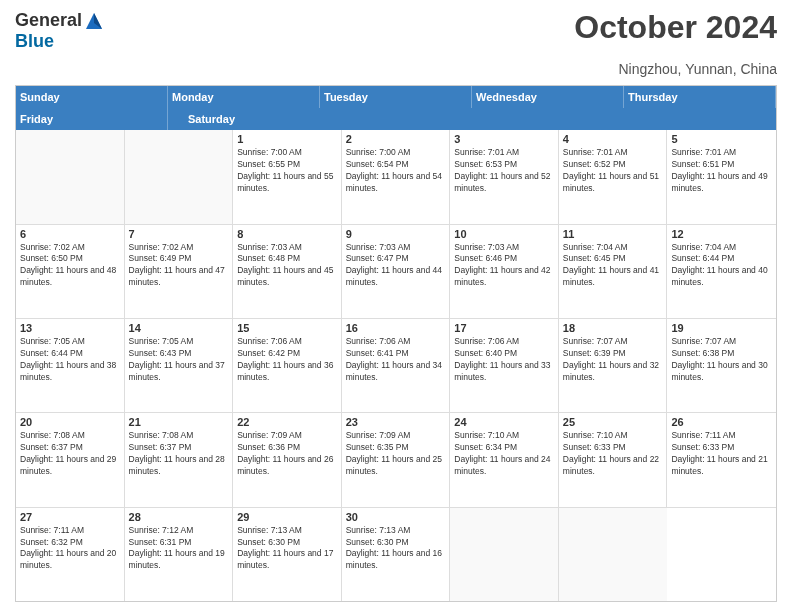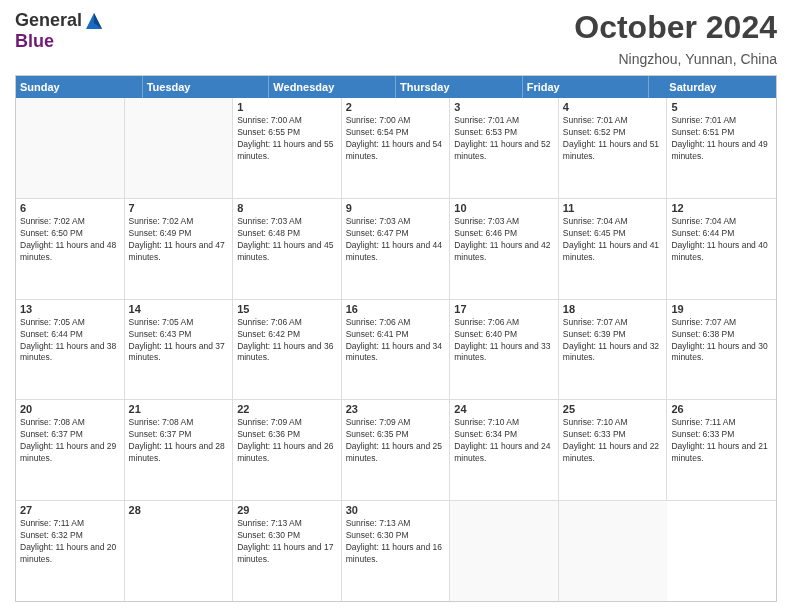--- a/index.html
+++ b/index.html
@@ -34,50 +34,50 @@
       align-items: center;
     }
     .logo-general {
       font-size: 18px;
       font-weight: bold;
       color: #333;
     }
     .logo-blue {
       font-size: 18px;
       font-weight: bold;
-      color: #701a75;
+      color: #0369a1;
     }
     .logo-icon {
       width: 20px;
       height: 20px;
       margin-left: 2px;
     }
     .title-block {
       text-align: right;
     }
     .month-title {
       font-size: 32px;
       font-weight: bold;
       color: #404040;
       line-height: 1.1;
     }
     .location {
       font-size: 14px;
       color: #555;
-      margin-top: 6px;
+      margin-top: 16px;
     }
     .calendar {
       flex: 1;
       display: flex;
       flex-direction: column;
       border: 1px solid #ccc;
     }
     .cal-header {
       display: grid;
-      grid-template-columns: repeat(6, 1fr);
+      grid-template-columns: repeat(5, 1fr);
       background: #3a7fc1;
     }
     .cal-header-cell {
       color: #fff;
       font-size: 11px;
       font-weight: bold;
       padding: 5px 4px;
       text-align: left;
       border-right: 1px solid rgba(255,255,255,0.3);
     }
@@ -134,20 +134,21 @@
     </div>
     <div class="title-block">
       <div class="month-title">October 2024</div>
       <div class="location">Ningzhou, Yunnan, China</div>
     </div>
   </div>
 
   <div class="calendar">
     <div class="cal-header">
     <div class="cal-header-cell">Sunday</div>
+        <div class="cal-header-cell">Monday</div>
         <div class="cal-header-cell">Tuesday</div>
         <div class="cal-header-cell">Wednesday</div>
         <div class="cal-header-cell">Thursday</div>
         <div class="cal-header-cell">Friday</div>
         <div class="cal-header-cell">Saturday</div>
       </div>
     <div class="cal-body">
     <div class="cal-row">
           <div class="cal-cell empty"></div>
           <div class="cal-cell empty"></div>
@@ -316,20 +317,23 @@
         </div>
         <div class="cal-row">
           <div class="cal-cell">
             <span class="day-number">27</span>
             <div class="cell-text" style="white-space: pre-line;">Sunrise: 7:11 AM
 Sunset: 6:32 PM
 Daylight: 11 hours and 20 minutes.</div>
           </div>
           <div class="cal-cell">
             <span class="day-number">28</span>
+            <div class="cell-text" style="white-space: pre-line;">Sunrise: 7:12 AM
+Sunset: 6:31 PM
+Daylight: 11 hours and 19 minutes.</div>
           </div>
           <div class="cal-cell">
             <span class="day-number">29</span>
             <div class="cell-text" style="white-space: pre-line;">Sunrise: 7:13 AM
 Sunset: 6:30 PM
 Daylight: 11 hours and 17 minutes.</div>
           </div>
           <div class="cal-cell">
             <span class="day-number">30</span>
             <div class="cell-text" style="white-space: pre-line;">Sunrise: 7:13 AM

